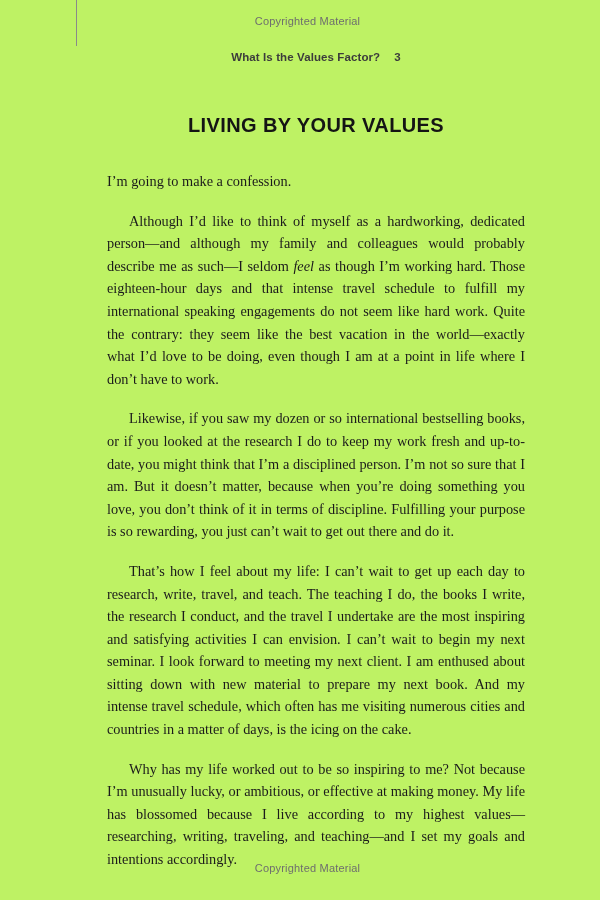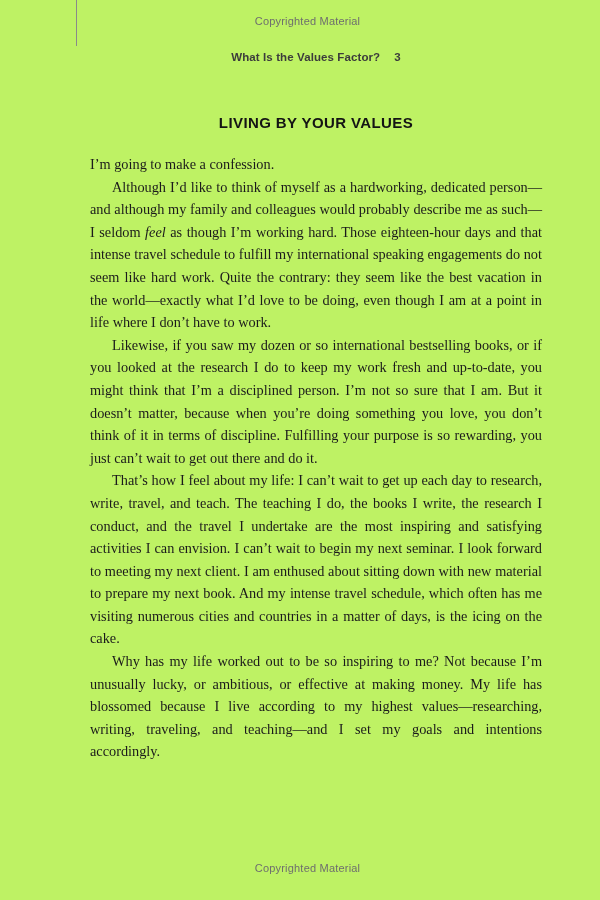--- a/index.html
+++ b/index.html
@@ -53,37 +53,37 @@
     margin-left: 14px;
   }
   .chapter-title {
     position: absolute;
     top: 114px;
     left: 90px;
     right: 73px;
     margin: 0;
     text-align: center;
     font-family: "Liberation Sans", sans-serif;
-    font-size: 15px;
+    font-size: 20px;
     font-weight: 700;
     letter-spacing: 0.4px;
     color: #141414;
   }
   .body-text {
     position: absolute;
     top: 153px;
     left: 90px;
     right: 73px;
     font-size: 14.3px;
     line-height: 22.6px;
     color: #1b1b1b;
     text-align: justify;
   }
   .body-text p {
-    margin: 0;
+    margin: 17px;
     padding: 0;
     text-indent: 22px;
   }
   .body-text p.no-indent {
     text-indent: 0;
   }
   .body-text em {
   }
 </style>
 </head>

